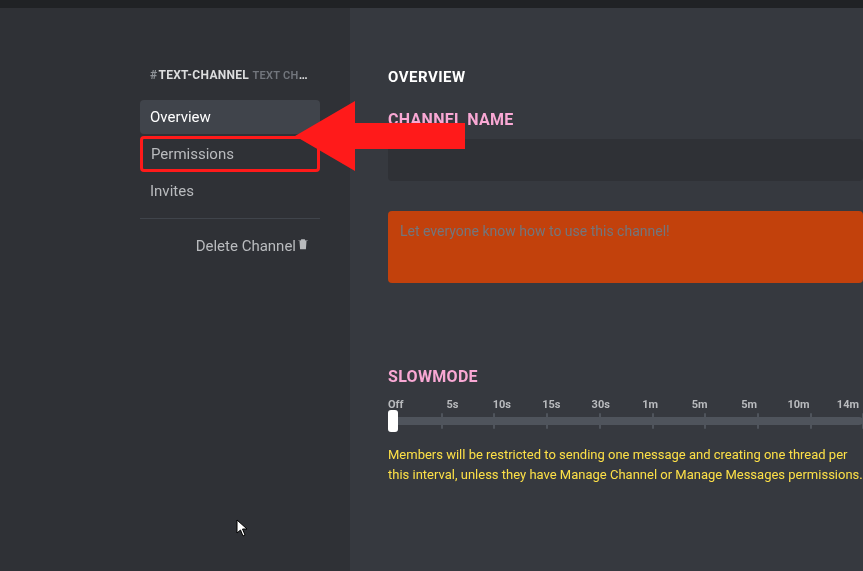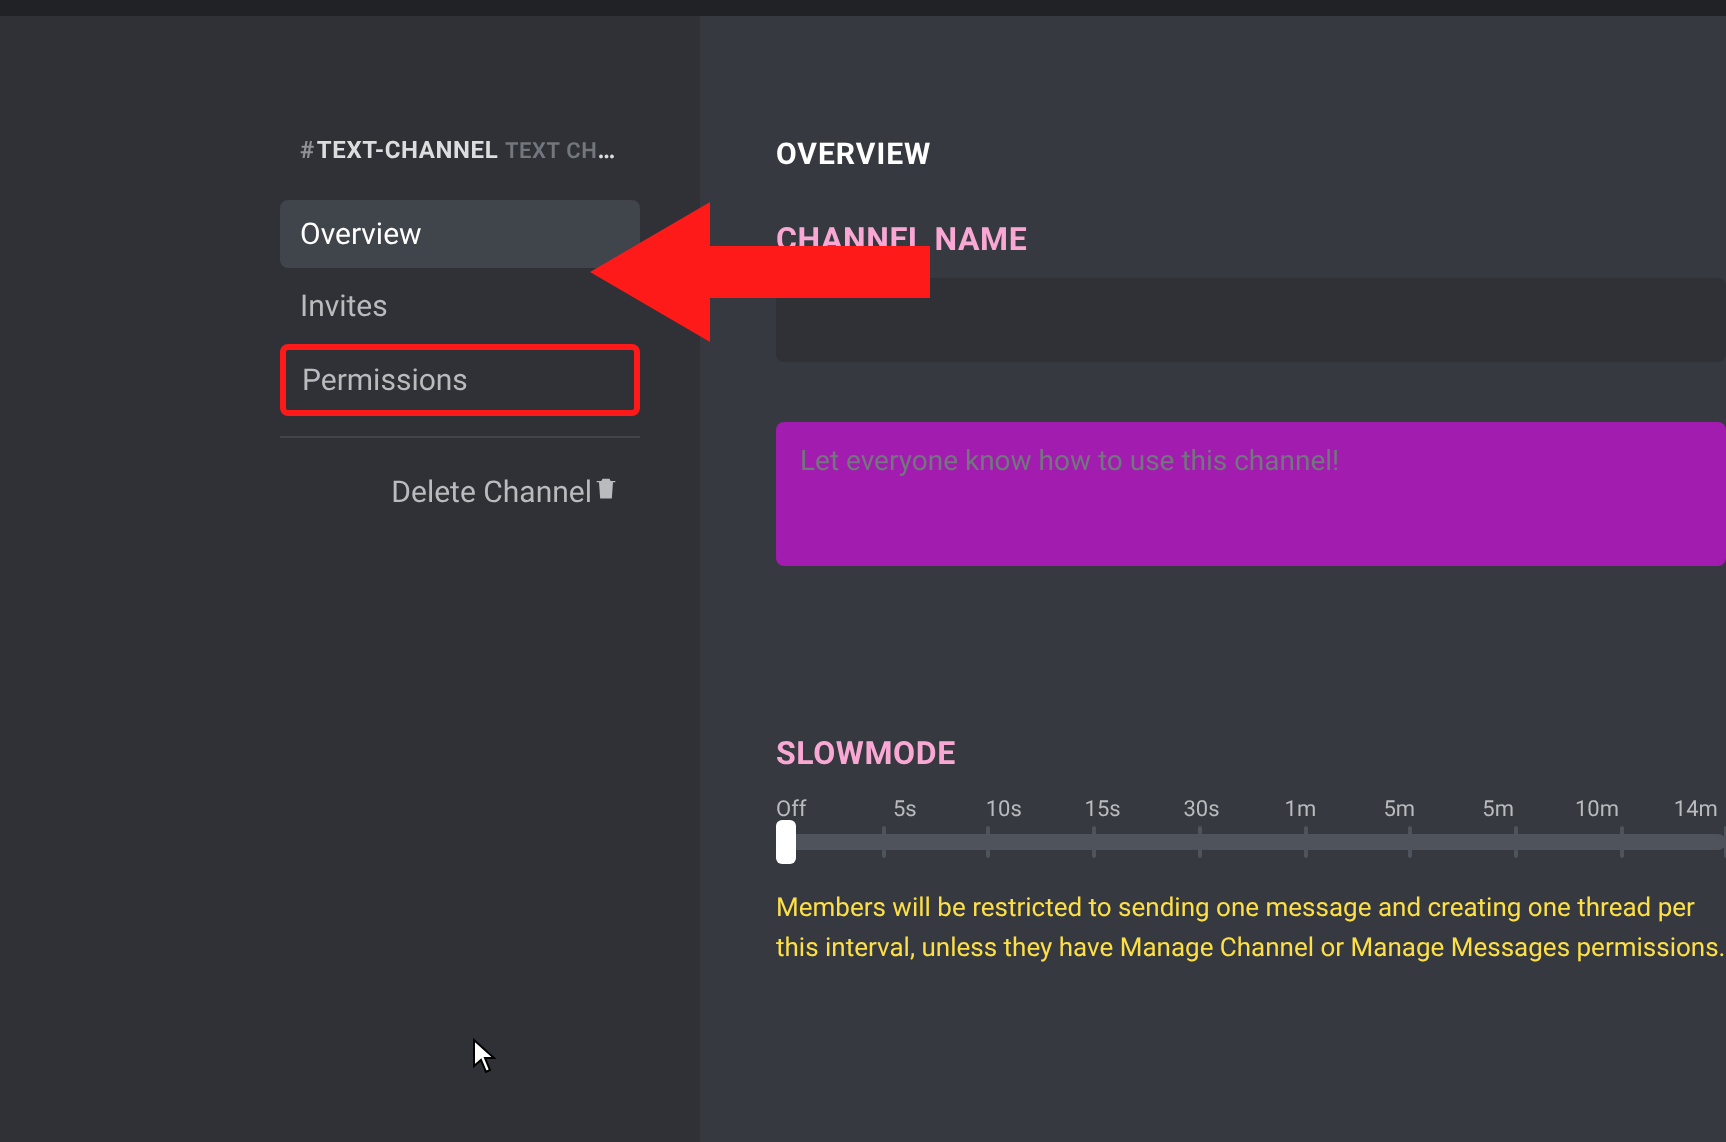--- a/index.html
+++ b/index.html
@@ -103,40 +103,40 @@
       height: 42px;
       width: 100%;
       border: none;
       color: #dcddde;
       padding: 0 12px;
       font-size: 15px;
       font-family: inherit;
       margin-bottom: 30px;
     }
     .textarea-box {
-      background: #a21caf;
+      background: #c2410c;
       border-radius: 4px;
       width: 100%;
       border: none;
       color: #dcddde;
       padding: 12px;
       font-size: 14px;
       font-family: inherit;
       resize: none;
       height: 72px;
       margin-bottom: 80px;
     }
     .textarea-box::placeholder { color: #72767d; }
     .slider-wrap { position: relative; margin-top: 12px; }
     .slider-labels {
       display: flex;
       justify-content: space-between;
       font-size: 11px;
       color: #b9bbbe;
-      font-weight: 400;
+      font-weight: 700;
       margin-bottom: 6px;
     }
     .slider-labels span { width: 30px; text-align: center; }
     .slider-labels span:first-child { text-align: left; }
     .slider-track {
       height: 8px;
       background: #4f545c;
       border-radius: 4px;
       position: relative;
       margin-bottom: 20px;
@@ -189,25 +189,25 @@
 
   <div class="sidebar">
     <div class="sidebar-header">
       <span class="hash">#</span><span>TEXT-CHANNEL</span>
       <span class="sub">TEXT CHA...</span>
     </div>
 
     <div class="nav-item active">
       <span>Overview</span>
     </div>
+    <div class="nav-item highlight">
+      <span>Permissions</span>
+    </div>
     <div class="nav-item">
       <span>Invites</span>
-    </div>
-    <div class="nav-item highlight">
-      <span>Permissions</span>
     </div>
 
     <div class="divider"></div>
 
     <div class="delete-row">
       <span>Delete Channel</span>
       <span class="trash-icon">
         <svg width="14" height="14" viewBox="0 0 24 24">
             <path d="M6 7h12l-1 14H7L6 7zm3-3h6l1 2H8l1-2zM4 6h16v1H4z"></path>
           </svg>

